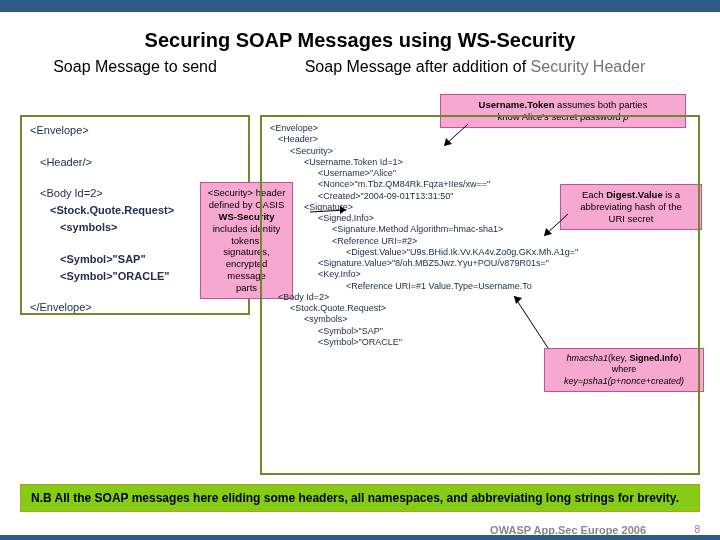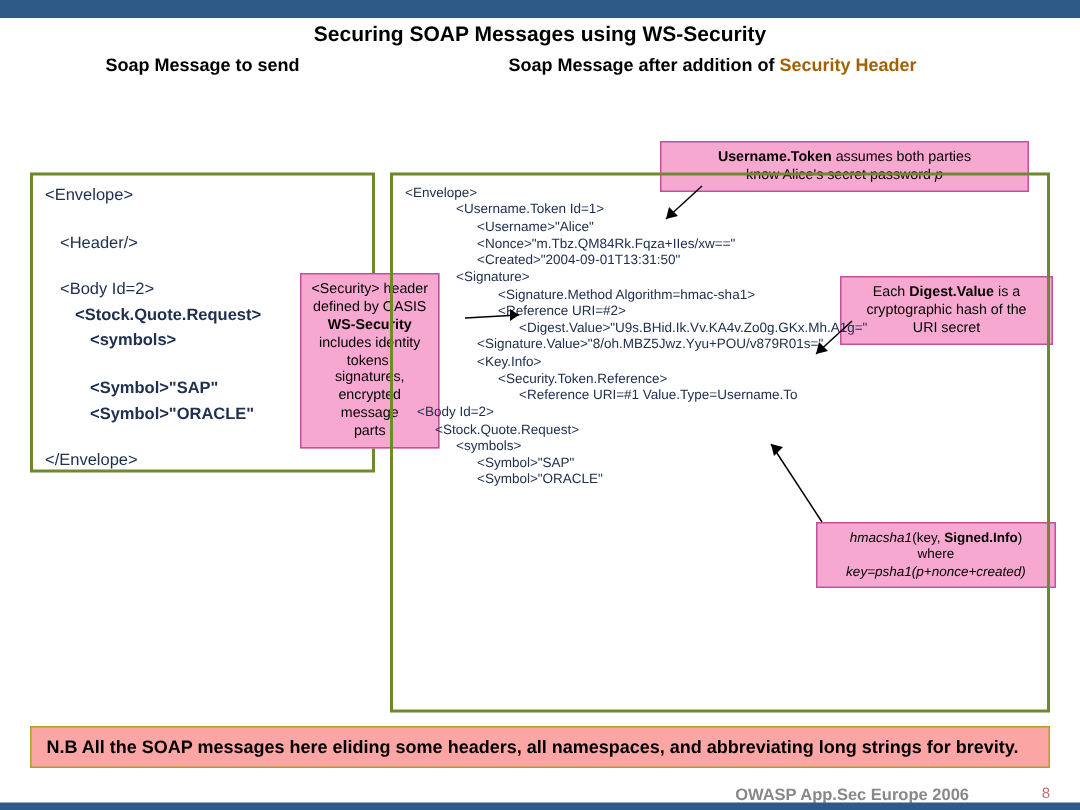--- a/index.html
+++ b/index.html
@@ -1,34 +1,34 @@
 <!DOCTYPE html>
 <html><head>
 <meta charset="utf-8">
 <style>
   * { margin:0; padding:0; box-sizing:border-box; }
   body { width:720px; height:540px; font-family:Arial,Helvetica,sans-serif; background:#fff; position:relative; font-size:10px; overflow:hidden;}
   .topbar { height:12px; background:#2e5a88; width:100%; }
-  h1 { text-align:center; font-size:14px; font-weight:bold; padding:2px 0 6px; }
+  h1 { text-align:center; font-size:20px; font-weight:bold; padding:17px 0 6px; }
   .slide { position:relative; height:calc(540px - 12px); }
   .col-heads { display:flex; padding:0 20px 4px; }
-  .col-heads .left,.col-heads .right{ font-weight:bold; font-size:12px;}
+  .col-heads .left,.col-heads .right{ font-weight:normal; font-size:16px;}
   .col-heads .left{ width:230px; text-align:center;}
   .col-heads .right{ flex:1; text-align:center;}
-  .col-heads .right .red{ color:#a16207;}
+  .col-heads .right .red{ color:#737373;}
   .bordered { border:2px solid #6e8a2c; padding:6px 8px;margin-top:29px; }
   .leftbox { position:absolute; left:20px; top:74px; width:230px; height:200px; font-size:11px; line-height:1.35; color:#203050;}
   .leftbox div{ margin-bottom:2px;}
   .ind1{padding-left:10px;} .ind2{padding-left:20px;} .ind3{padding-left:30px;}
   .bold{font-weight:bold;}
   .rightbox { position:absolute; left:260px; top:74px; width:440px; height:360px; font-size:9px; line-height:1.25; color:#203050;}
   .rightbox .ln{white-space:nowrap;}
   .i1{padding-left:8px;} .i2{padding-left:20px;} .i3{padding-left:34px;} .i4{padding-left:48px;} .i5{padding-left:62px;} .i6{padding-left:76px;}
   .pink { position:absolute; background:#f7a8d0; border:1px solid #c050a0; padding:4px 6px; font-size:9.5px; text-align:center; line-height:1.25;}
-  .yellow { background:#fca5a5; border:1px solid #b0a020; padding:6px 10px; font-size:12px; position:absolute;}
+  .yellow { background:#84cc16; border:1px solid #b0a020; padding:6px 10px; font-size:12px; position:absolute;}
   .owasp { position:absolute; right:74px; bottom:4px; font-size:11px; font-weight:bold; color:#888;}
   .pgnum { position:absolute; right:20px; bottom:5px; font-size:10px; color:#c07070;}
   .bottombar{position:absolute; left:0; bottom:0; height:5px; width:720px; background:#2e5a88;}
   .it{font-style:italic;}
   .arrow {position:absolute; pointer-events:none;}
 </style>
 </head>
 <body>
 
 <div class="topbar"></div>
@@ -66,43 +66,45 @@
     <span>parts</span>
   </div>
 
   <div class="pink" style="left:440px; top:82px; width:246px;">
     <span class="bold">Username.Token</span><span> assumes both parties</span><br>
     <span>know Alice's secret password </span><span class="it">p</span>
   </div>
 
   <div class="pink" style="left:560px; top:172px; width:142px;">
     <span>Each </span><span class="bold">Digest.Value</span><span> is a</span><br>
-    <span>cryptographic hash of the</span><br>
+    <span>abbreviating hash of the</span><br>
     <span>URI secret</span>
   </div>
 
   <div class="pink" style="left:544px; top:336px; width:160px; font-style:italic; font-size:9px;">
     <span>hmacsha1</span><span style="font-style:normal">(key, </span><span class="bold" style="font-style:normal">Signed.Info</span><span style="font-style:normal">)</span><br>
     <span style="font-style:normal">where</span><br>
     <span>key=psha1(p+nonce+created)</span>
   </div>
 
   <div class="bordered rightbox">
     <div class="ln">&lt;Envelope&gt;</div>
+    <div class="ln i1">&lt;Header&gt;</div>
+    <div class="ln i2">&lt;Security&gt;</div>
     <div class="ln i3">&lt;Username.Token Id=1&gt;</div>
     <div class="ln i4">&lt;Username&gt;"Alice"</div>
     <div class="ln i4">&lt;Nonce&gt;"m.Tbz.QM84Rk.Fqza+IIes/xw=="</div>
     <div class="ln i4">&lt;Created&gt;"2004-09-01T13:31:50"</div>
     <div class="ln i3">&lt;Signature&gt;</div>
+    <div class="ln i4">&lt;Signed.Info&gt;</div>
     <div class="ln i5">&lt;Signature.Method Algorithm=hmac-sha1&gt;</div>
     <div class="ln i5">&lt;Reference URI=#2&gt;</div>
     <div class="ln i6">&lt;Digest.Value&gt;"U9s.BHid.Ik.Vv.KA4v.Zo0g.GKx.Mh.A1g="</div>
     <div class="ln i4">&lt;Signature.Value&gt;"8/oh.MBZ5Jwz.Yyu+POU/v879R01s="</div>
     <div class="ln i4">&lt;Key.Info&gt;</div>
-    <div class="ln i5">&lt;Security.Token.Reference&gt;</div>
     <div class="ln i6">&lt;Reference URI=#1 Value.Type=Username.To</div>
     <div class="ln i1">&lt;Body Id=2&gt;</div>
     <div class="ln i2">&lt;Stock.Quote.Request&gt;</div>
     <div class="ln i3">&lt;symbols&gt;</div>
     <div class="ln i4">&lt;Symbol&gt;"SAP"</div>
     <div class="ln i4">&lt;Symbol&gt;"ORACLE"</div>
   </div>
 
   <svg class="arrow" style="left:310px; top:190px;" width="40" height="20">
       <line x1="0" y1="10" x2="36" y2="8" stroke="#000" stroke-width="1"></line>

